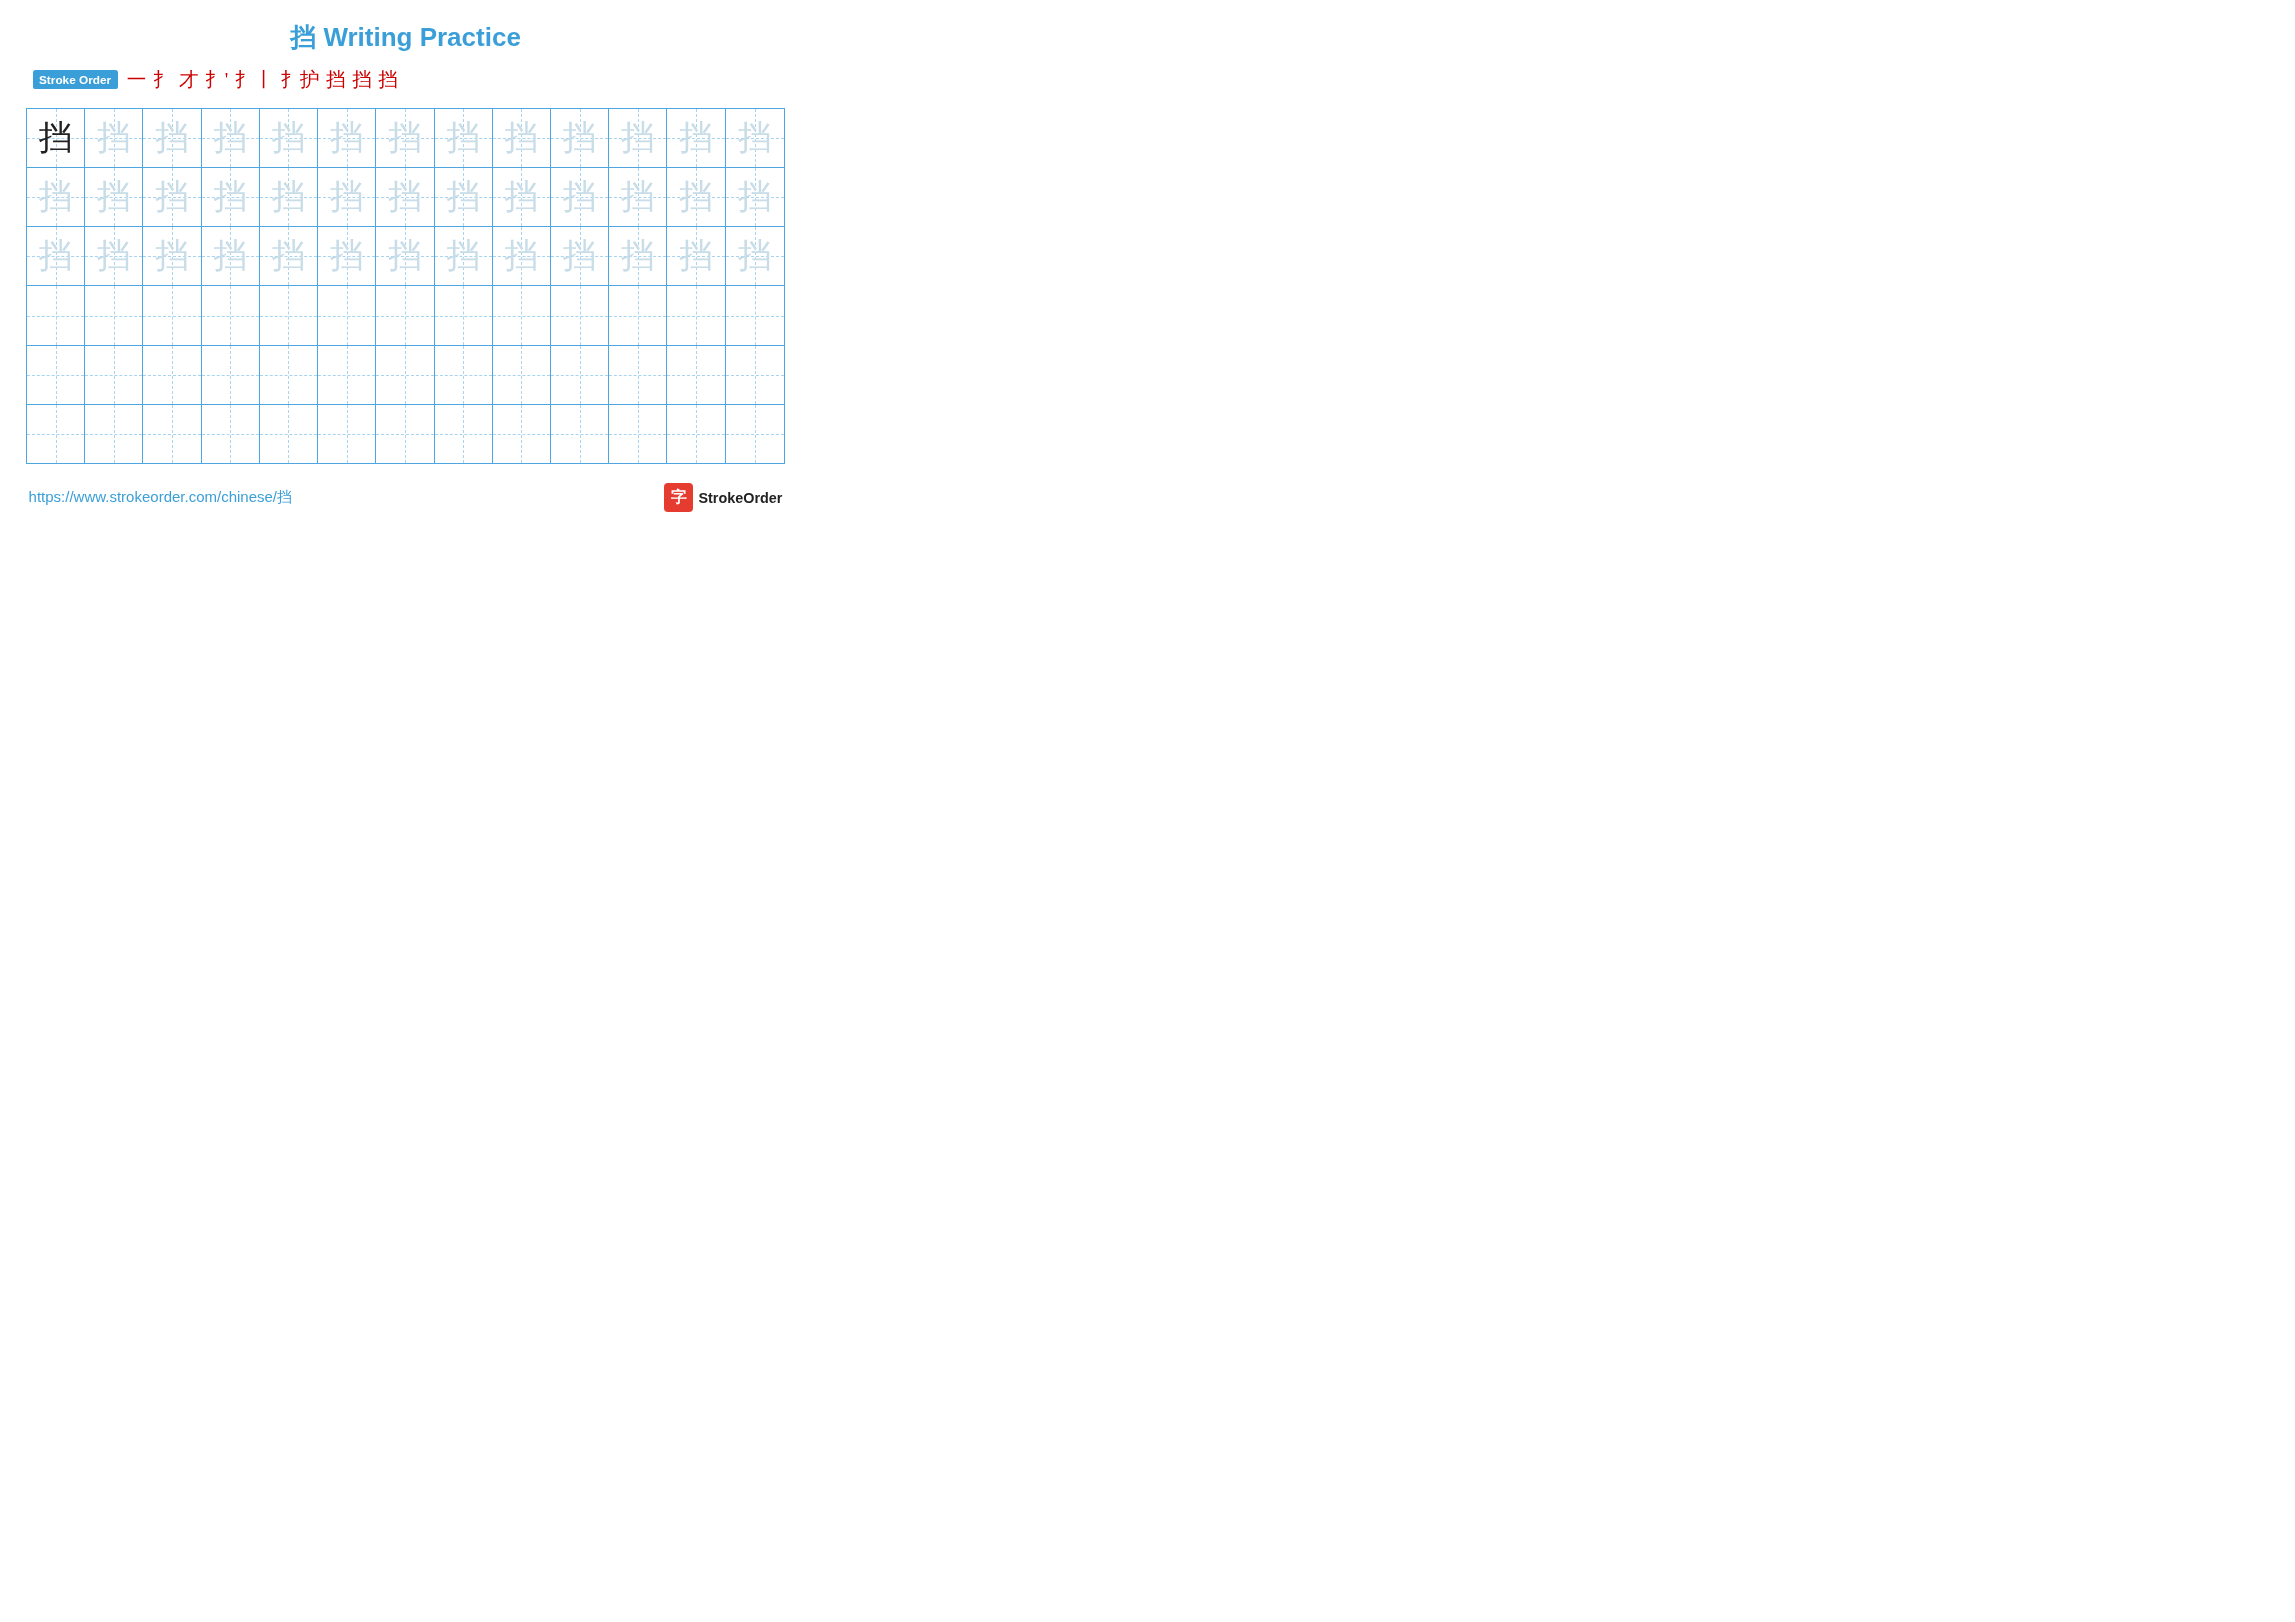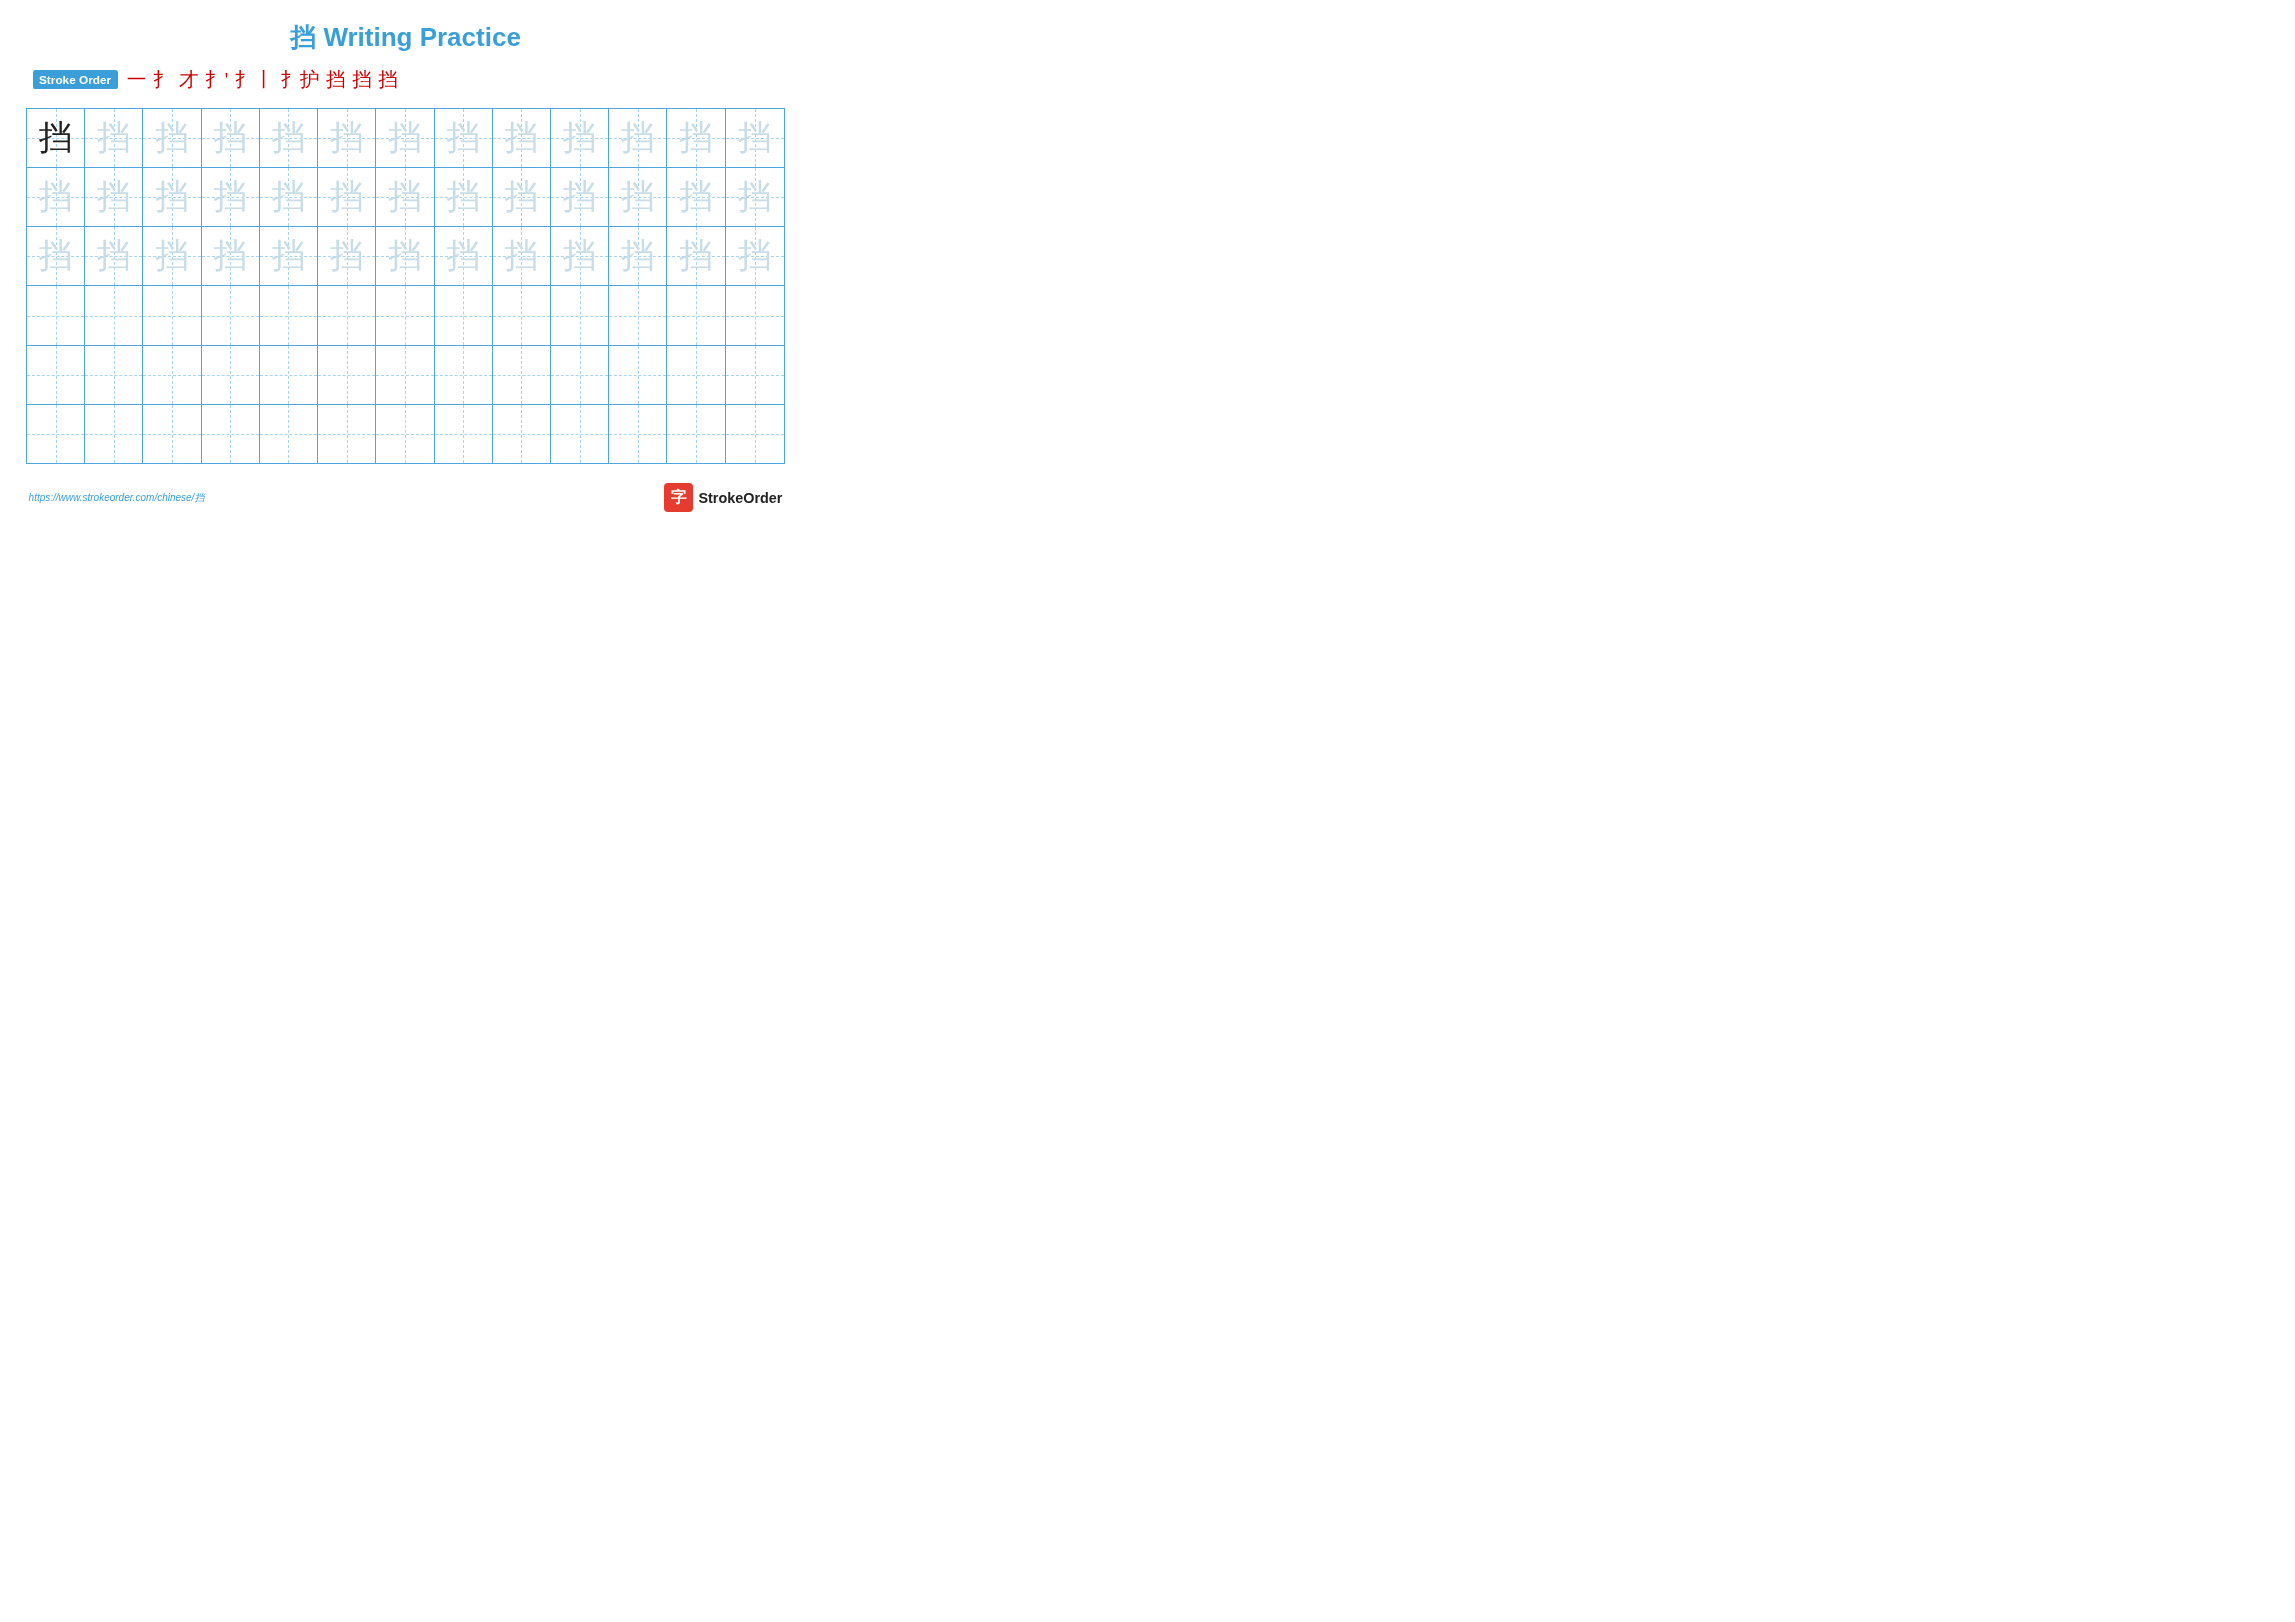--- a/index.html
+++ b/index.html
@@ -119,22 +119,21 @@
     .footer {
       display: flex;
       justify-content: space-between;
       align-items: center;
       margin-top: 18.3px;
       padding: 0 2.6px;
     }
     .footer-url {
       color: #3a9fd8;
       font-family: Arial, sans-serif;
-      font-size: 10px;
-      font-style: italic;
+      font-size: 15px;
     }
     .footer-logo {
       display: flex;
       align-items: center;
       gap: 5.2px;
       font-family: Arial, sans-serif;
       font-size: 14.4px;
       font-weight: bold;
       color: #222;
     }

